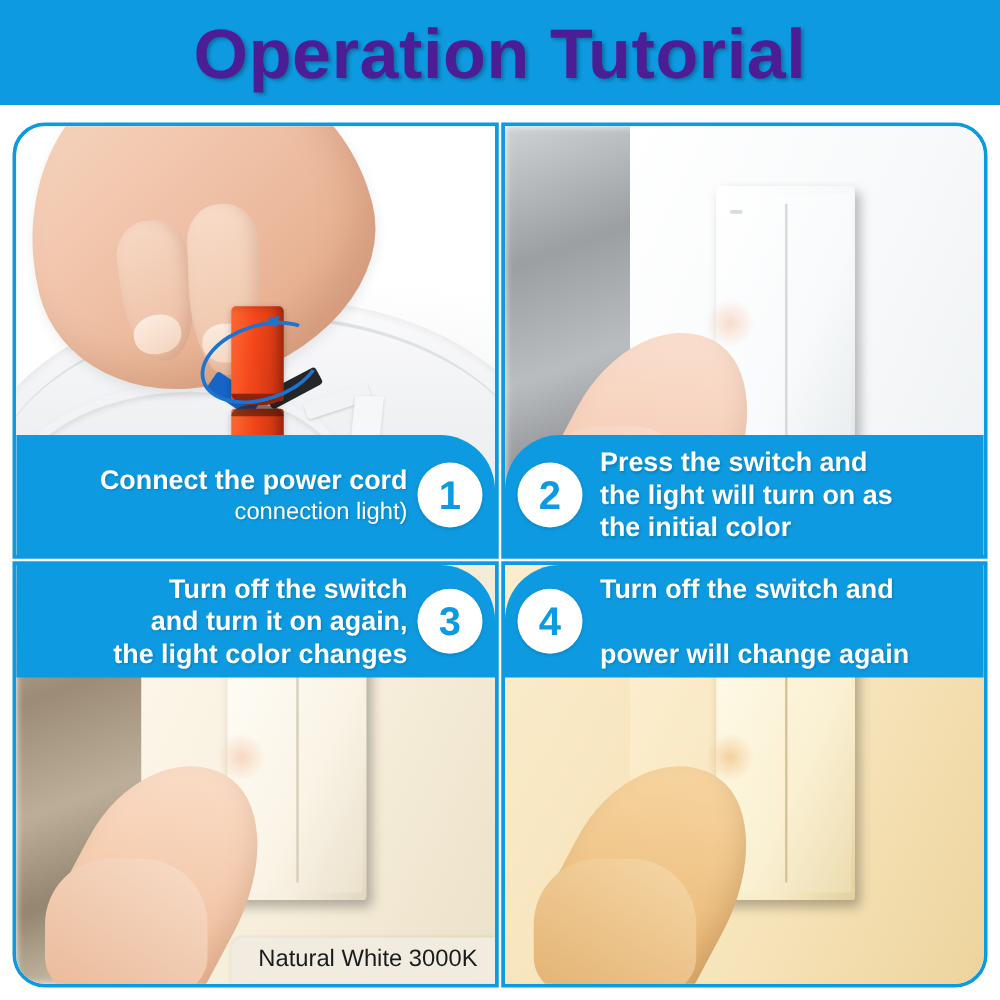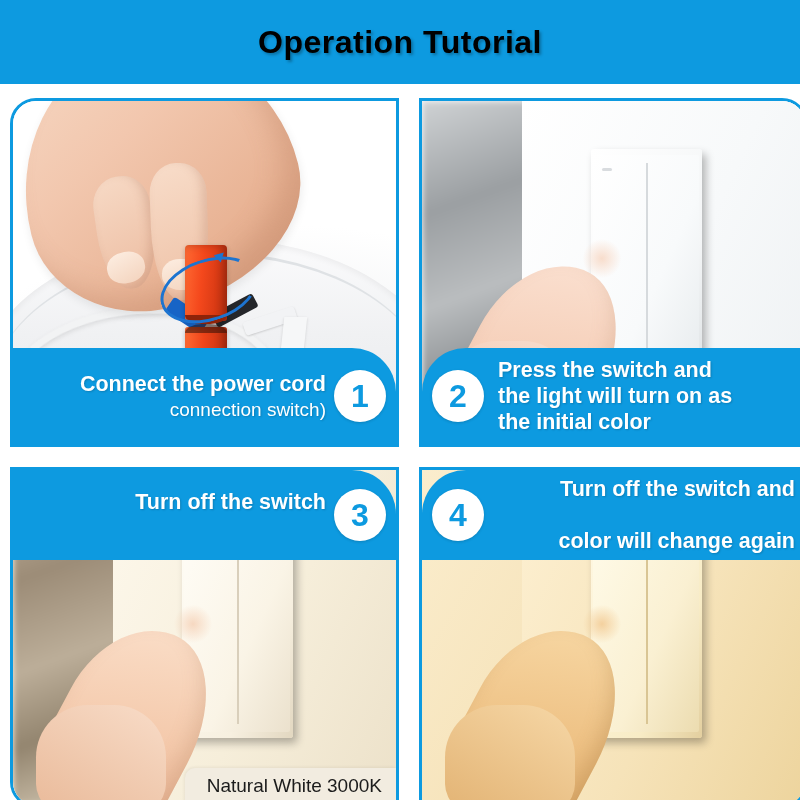--- a/index.html
+++ b/index.html
@@ -12,36 +12,36 @@
     position:relative;
   }
 
   
   .header{
     position:absolute; left:0; top:0; width:800px; height:84px;
     background:#0d9ae0;
     display:flex; align-items:center; justify-content:center;
   }
   .header-title{
-    color:#000000;
-    font-size:32px;
+    color:#4c1d95;
+    font-size:56px;
     font-weight:bold;
     letter-spacing:0.5px;
     text-shadow:2px 2px 3px rgba(0,0,0,.28);
     font-family:"Liberation Sans", sans-serif;
   }
 
   
   .grid{
     position:absolute; left:10px; top:98px;
     width:780px; height:692px;
     display:grid;
     grid-template-columns:389px 389px;
     grid-template-rows:349px 341px;
-    gap:20px;
+    gap:2px;
   }
 
   .panel{
     position:relative;
     border:3px solid #0d9ae0;
     overflow:hidden;
     background:#ffffff;
   }
   .p1{ border-radius:26px 0 0 0; }
   .p2{ border-radius:0 26px 0 0; }
@@ -305,21 +305,21 @@
         <div class="wire-blue"></div>
         <div class="wire-black"></div>
         <div class="conn-top"></div>
         <div class="conn-bot"></div>
         <div class="rotate-arrow"></div>
       </div>
     </div>
     <div class="capbar cap-bottom">
       <div class="cap-text align-right">
         <span>Connect the power cord</span>
-        <span class="sub">connection switch)</span>
+        <span class="sub">connection light)</span>
       </div>
       <div class="numcircle">1</div>
     </div>
   </div>
 
   <div class="panel p2">
     <div class="photo">
       <div class="scene-sw" style="background:linear-gradient(120deg,#fbfcfd 0%,#f3f5f6 60%,#eceff1 100%);">
         <div class="sw-bg-left" style="background:linear-gradient(160deg,#cfd2d4 0%,#9b9fa2 30%,#babdbf 55%,#8f9396 75%,#d6d8da 100%);"></div>
         <div class="sw-wall" style="background:linear-gradient(115deg,#ffffff 0%,#f7f9fa 55%,#eef1f3 100%);"></div>
@@ -360,21 +360,22 @@
         <div class="sw-finger" style="background:linear-gradient(160deg,#fbe0cb 0%,#f4c9ab 55%,#e6ac8b 100%);
                     box-shadow:inset -8px -10px 20px rgba(170,120,85,.26);"></div>
         <div class="sw-knuckles" style="background:linear-gradient(30deg,#e9b998,#f8dcc8);"></div>
         <div class="sw-fingertip" style="background:radial-gradient(circle,#f5d2b8,transparent 70%);"></div>
       </div>
     </div>
     <div class="kelvin">Natural White 3000K</div>
     <div class="capbar cap-top">
       <div class="cap-text align-right">
         <span>Turn off the switch</span><br>
-        <br>
+        <span>and turn it on again,</span><br>
+        <span>the light color changes</span>
       </div>
       <div class="numcircle">3</div>
     </div>
   </div>
 
   <div class="panel p4">
     <div class="photo">
       <div class="scene-sw" style="background:linear-gradient(120deg,#fbedcd 0%,#f4e0b4 60%,#ecd29a 100%);">
         <div class="sw-bg-left" style="background:linear-gradient(160deg,#caa96f 0%,#8f6f3d 28%,#b79champion 0%,#b79b64 55%,#7d5f33 75%,#d6b679 100%);"></div>
         <div class="sw-wall" style="background:linear-gradient(115deg,#fdf0d2 0%,#f6e3b9 55%,#edd49d 100%);"></div>
@@ -385,21 +386,21 @@
           </div>
         </div>
         <div class="sw-finger" style="background:linear-gradient(160deg,#f8d9a6 0%,#eec184 55%,#dca765 100%);
                     box-shadow:inset -8px -10px 20px rgba(150,105,45,.28);"></div>
         <div class="sw-knuckles" style="background:linear-gradient(30deg,#e2b272,#f6d7a6);"></div>
         <div class="sw-fingertip" style="background:radial-gradient(circle,#f2ca93,transparent 70%);"></div>
       </div>
     </div>
     <div class="capbar cap-top">
       <div class="numcircle">4</div>
-      <div class="cap-text align-left" style="padding-left:14px;text-align:right;">
+      <div class="cap-text align-left" style="padding-left:14px;">
         <span>Turn off the switch and</span><br>
         <br>
-        <span>color will change again</span>
+        <span>power will change again</span>
       </div>
     </div>
   </div>
 
 </div>
 
 </body></html>

